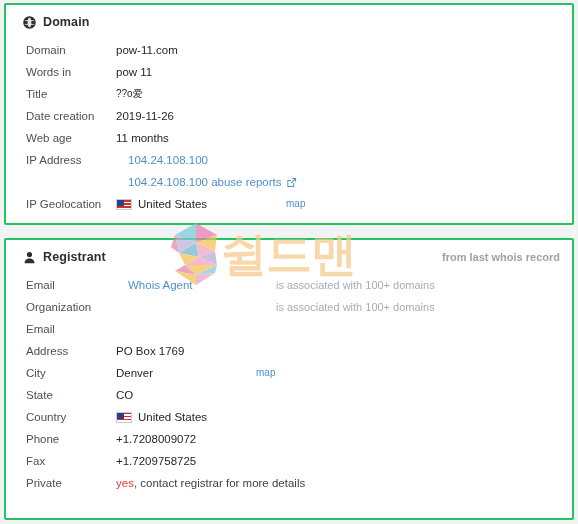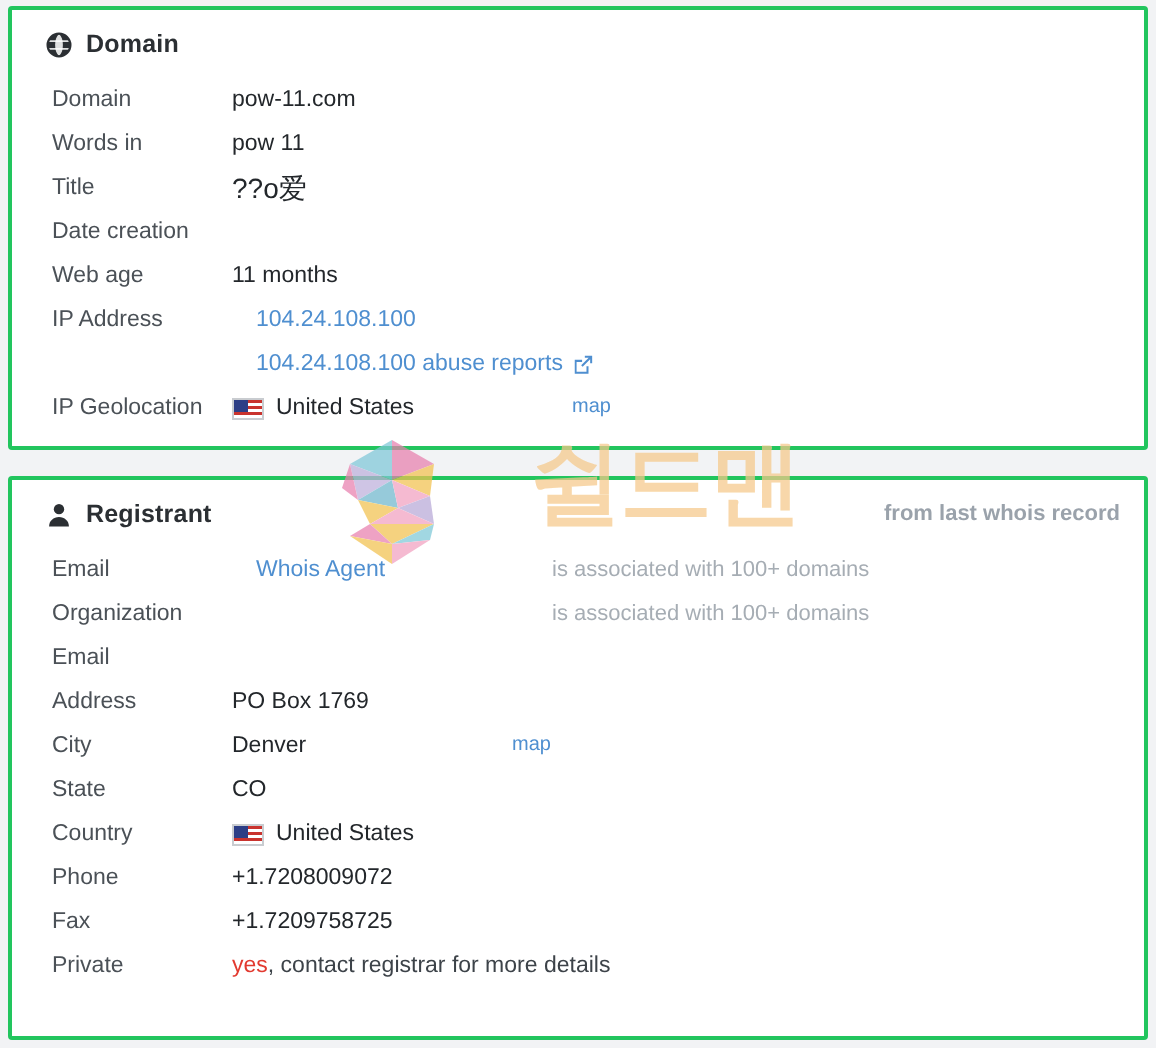--- a/index.html
+++ b/index.html
@@ -124,21 +124,21 @@
   .after-yes { color: #3d4349; }
 
   
   #watermark {
     position: absolute;
     left: 165px; top: 218px;
     width: 255px; height: 72px;
     pointer-events: none;
     z-index: 50;
     display: flex;
-    gap: 44px;
+    align-items: center;
   }
   #watermark .wm-s {
     width: 62px; height: 66px;
     flex: 0 0 auto;
     opacity: .72;
   }
   #watermark .wm-text {
     font-family: "DejaVu Sans", sans-serif;
     font-size: 46px;
     font-weight: bold;
@@ -177,25 +177,26 @@
         <div class="val">pow-11.com</div>
       </div>
 
       <div class="row">
         <div class="lbl">Words in</div>
         <div class="val">pow 11</div>
       </div>
 
       <div class="row">
         <div class="lbl">Title</div>
-        <div class="val" style="font-size:14px;">??o爱</div>
+        <div class="val" style="font-size:10px;">??o爱</div>
       </div>
 
       <div class="row">
         <div class="lbl">Date creation</div>
+        <div class="val">2019-11-26</div>
       </div>
 
       <div class="row">
         <div class="lbl">Web age</div>
         <div class="val">11 months</div>
       </div>
 
       <div class="row">
         <div class="lbl">IP Address</div>
         <div class="val">

